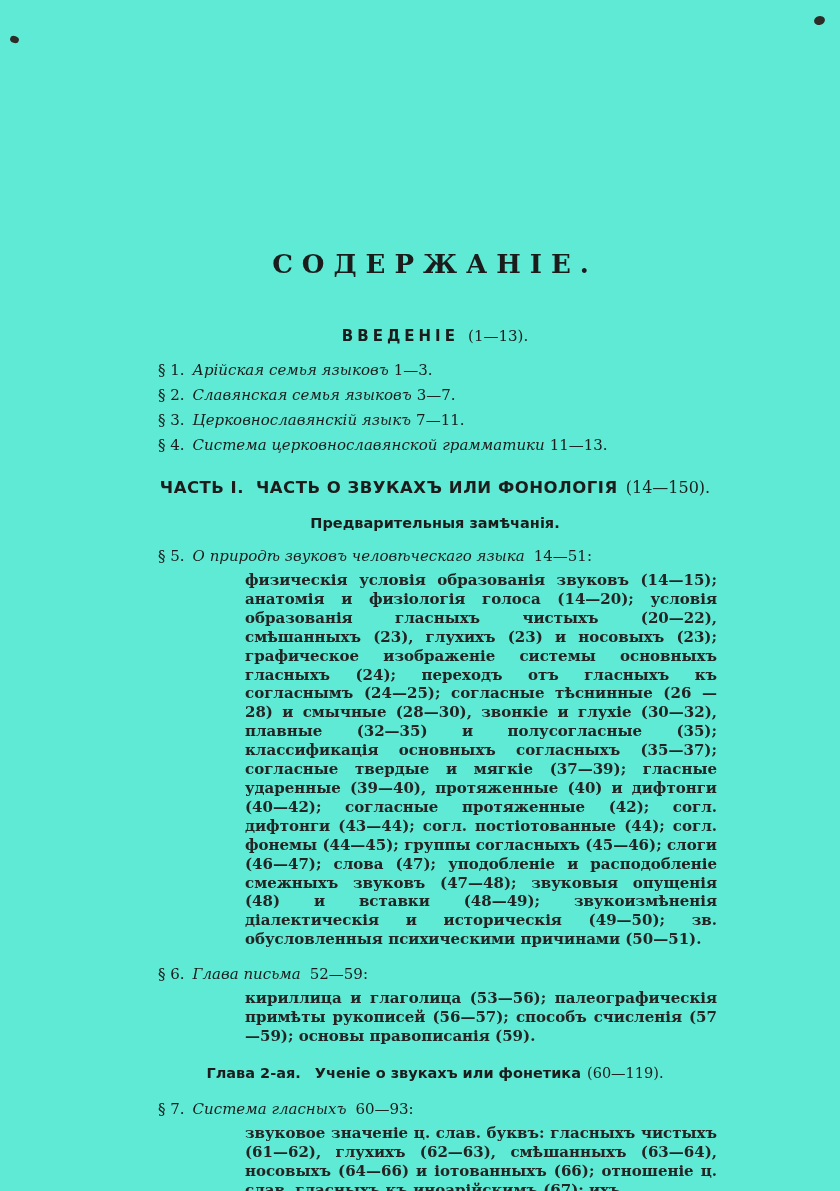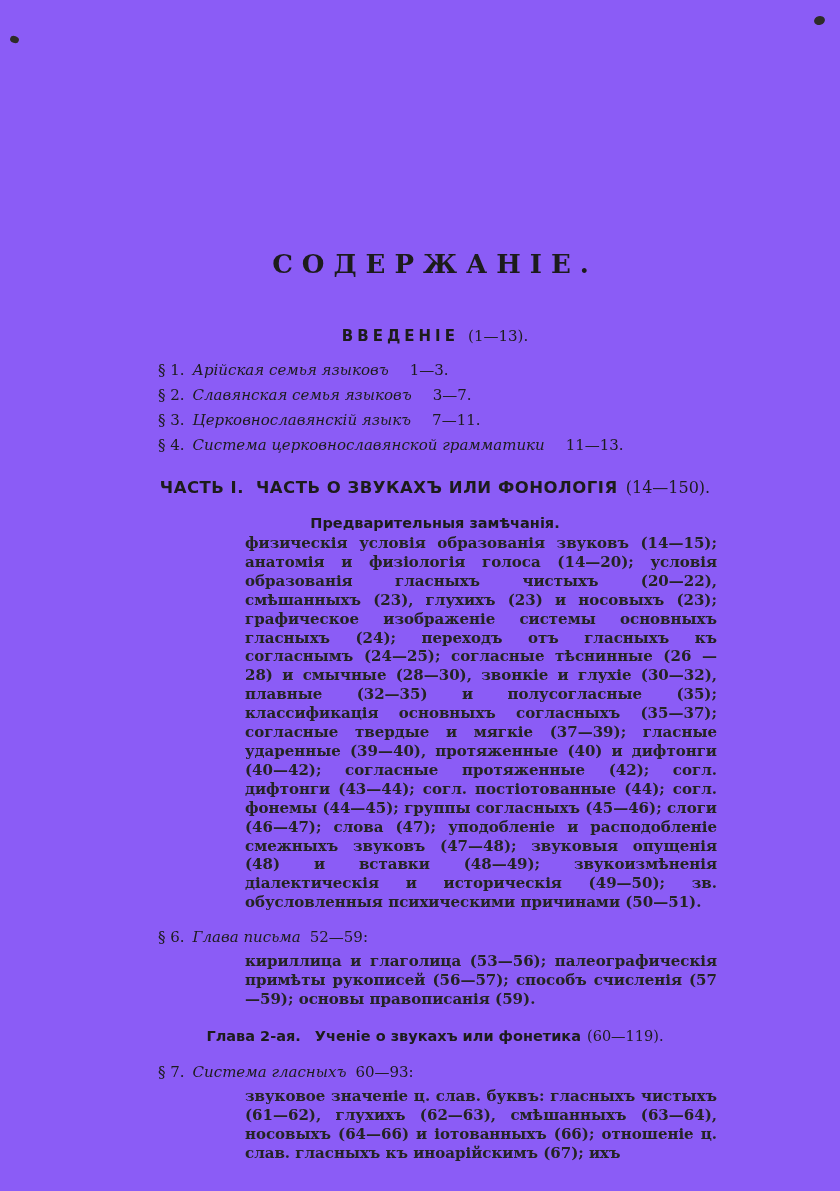--- a/index.html
+++ b/index.html
@@ -4,21 +4,21 @@
 <style>
   html, body {
     margin: 0;
     padding: 0;
     background: #ffffff;
   }
   .page {
     position: relative;
     width: 840px;
     height: 1191px;
-    background: #8b5cf6;
+    background: #5eead4;
     font-family: "DejaVu Serif", serif;
     color: #1c1c1c;
     overflow: hidden;
     box-sizing: border-box;
   }
   .artifact {
     position: absolute;
     background: #2e2c28;
     border-radius: 50%;
   }
@@ -63,21 +63,21 @@
 
   .toc-list { margin-top: 13px; padding-left: 6px; }
 
   .toc-entry {
     font-size: 15px;
     line-height: 25px;
     white-space: nowrap;
   }
   .toc-entry .num { margin-right: 8px; }
   .toc-entry .ttl { font-style: italic; }
-  .toc-entry .pgs { margin-left: 21px; }
+  .toc-entry .pgs { margin-left: 5px; }
 
   .part-heading {
     margin-top: 17px;
     font-size: 17px;
     line-height: 24px;
   }
   .part-heading .ph-label,
   .part-heading .ph-title {
     font-family: "DejaVu Sans", sans-serif;
     font-weight: bold;
@@ -154,20 +154,23 @@
         <span class="num">§ 4.</span><span class="ttl">Система церковнославянской грамматики</span><span class="pgs">11—13.</span>
       </div>
     </div>
 
     <div class="part-heading center-heading">
       <span class="ph-label">ЧАСТЬ I.</span><span class="ph-title">ЧАСТЬ О ЗВУКАХЪ ИЛИ ФОНОЛОГІЯ</span><span class="ph-range">(14—150).</span>
     </div>
 
     <div class="prelim-heading center-heading">Предварительныя замѣчанія.</div>
 
+    <div class="section-entry">
+      <span class="num">§ 5.</span><span class="ttl">О природѣ звуковъ человѣческаго языка</span><span class="pgs">14—51:</span>
+    </div>
     <p class="detail">физическія условія образованія звуковъ (14—15); анатомія и физіологія голоса (14—20); условія образованія гласныхъ чистыхъ (20—22), смѣшанныхъ (23), глухихъ (23) и носовыхъ (23); графическое изображеніе системы основныхъ гласныхъ (24); переходъ отъ гласныхъ къ согласнымъ (24—25); согласные тѣснинные (26 — 28) и смычные (28—30), звонкіе и глухіе (30—32), плавные (32—35) и полусогласные (35); классификація основныхъ согласныхъ (35—37); согласные твердые и мягкіе (37—39); гласные ударенные (39—40), протяженные (40) и дифтонги (40—42); согласные протяженные (42); согл. дифтонги (43—44); согл. постіотованные (44); согл. фонемы (44—45); группы согласныхъ (45—46); слоги (46—47); слова (47); уподобленіе и расподобленіе смежныхъ звуковъ (47—48); звуковыя опущенія (48) и вставки (48—49); звукоизмѣненія діалектическія и историческія (49—50); зв. обусловленныя психическими причинами (50—51).</p>
 
 
     <div class="section-entry">
       <span class="num">§ 6.</span><span class="ttl">Глава письма</span><span class="pgs">52—59:</span>
     </div>
     <p class="detail">кириллица и глаголица (53—56); палеографическія примѣты рукописей (56—57); способъ счисленія (57—59); основы правописанія (59).</p>
 
     <div class="chapter-heading center-heading">
       <span class="ch-label">Глава 2-ая.</span><span class="ch-title">Ученіе о звукахъ или фонетика</span><span class="ch-range">(60—119).</span>

